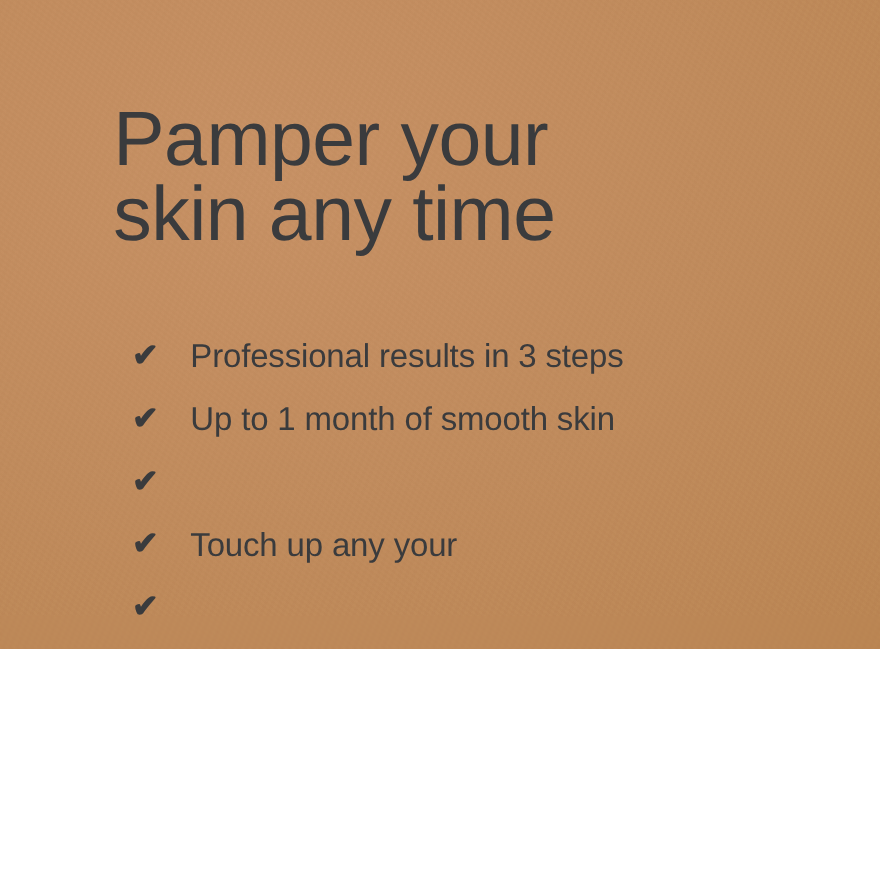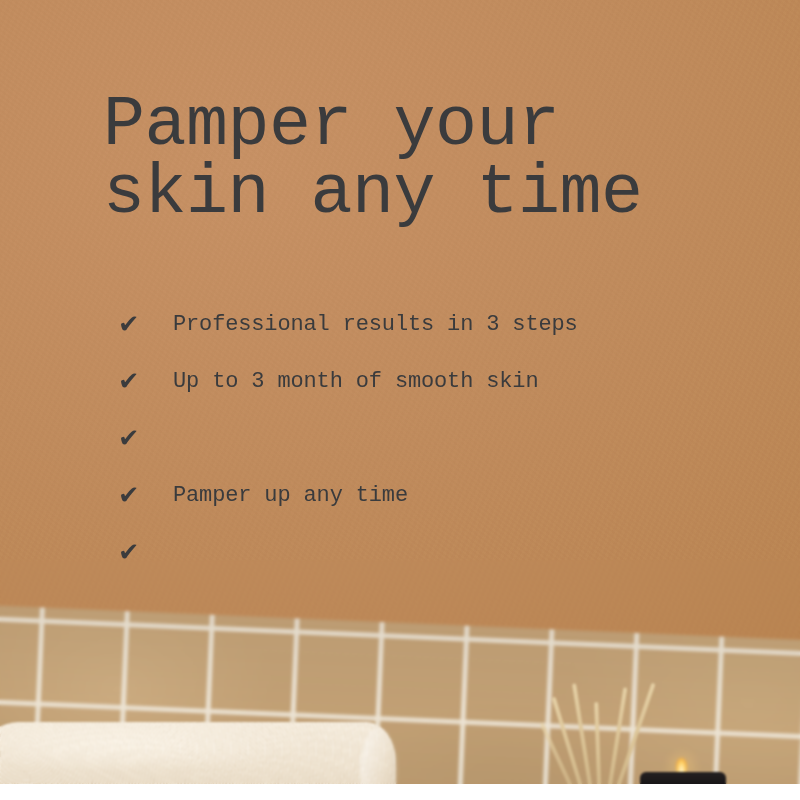--- a/index.html
+++ b/index.html
@@ -3,23 +3,23 @@
 <meta charset="utf-8">
 <style>
   html, body {
     margin: 0;
     padding: 0;
     background: #ffffff;
   }
   #poster {
     position: relative;
     width: 800px;
-    height: 784px;
+    height: 590px;
     overflow: hidden;
-    font-family: Liberation Mono, monospace;
+    font-family: Liberation Sans, sans-serif;
     background: #f0abfc;
   }
 
   
   .wall {
     position: absolute;
     left: 0; top: 0;
     width: 800px; height: 800px;
     background:
       radial-gradient(ellipse 900px 700px at 30% 20%, #c79164 0%, #c08b5c 45%, #b9834f 100%);
@@ -200,21 +200,21 @@
     width: 48px;
     font-size: 29px;
     line-height: 1;
     font-weight: 700;
     color: #3a3b3d;
     text-align: left;
     padding-left: 17px;
     box-sizing: border-box;
   }
   .benefit-label {
-    font-size: 22px;
+    font-size: 30px;
     line-height: 34px;
     font-weight: 400;
     letter-spacing: -0.15px;
     color: #3a3b3d;
     padding-left: 22px;
   }
 </style>
 </head>
 <body>
 
@@ -252,27 +252,27 @@
   <h1 class="headline">Pamper your
 skin any time</h1>
 
   <ul class="benefits">
     <li class="benefit">
       <span class="check">✔</span>
       <span class="benefit-label">Professional results in 3 steps</span>
     </li>
     <li class="benefit">
       <span class="check">✔</span>
-      <span class="benefit-label">Up to 3 month of smooth skin</span>
-    </li>
-    <li class="benefit">
-      <span class="check">✔</span>
-    </li>
-    <li class="benefit">
-      <span class="check">✔</span>
-      <span class="benefit-label">Pamper up any time</span>
+      <span class="benefit-label">Up to 1 month of smooth skin</span>
+    </li>
+    <li class="benefit">
+      <span class="check">✔</span>
+    </li>
+    <li class="benefit">
+      <span class="check">✔</span>
+      <span class="benefit-label">Touch up any your</span>
     </li>
     <li class="benefit">
       <span class="check">✔</span>
     </li>
   </ul>
 
 </div>
 
 </body></html>

